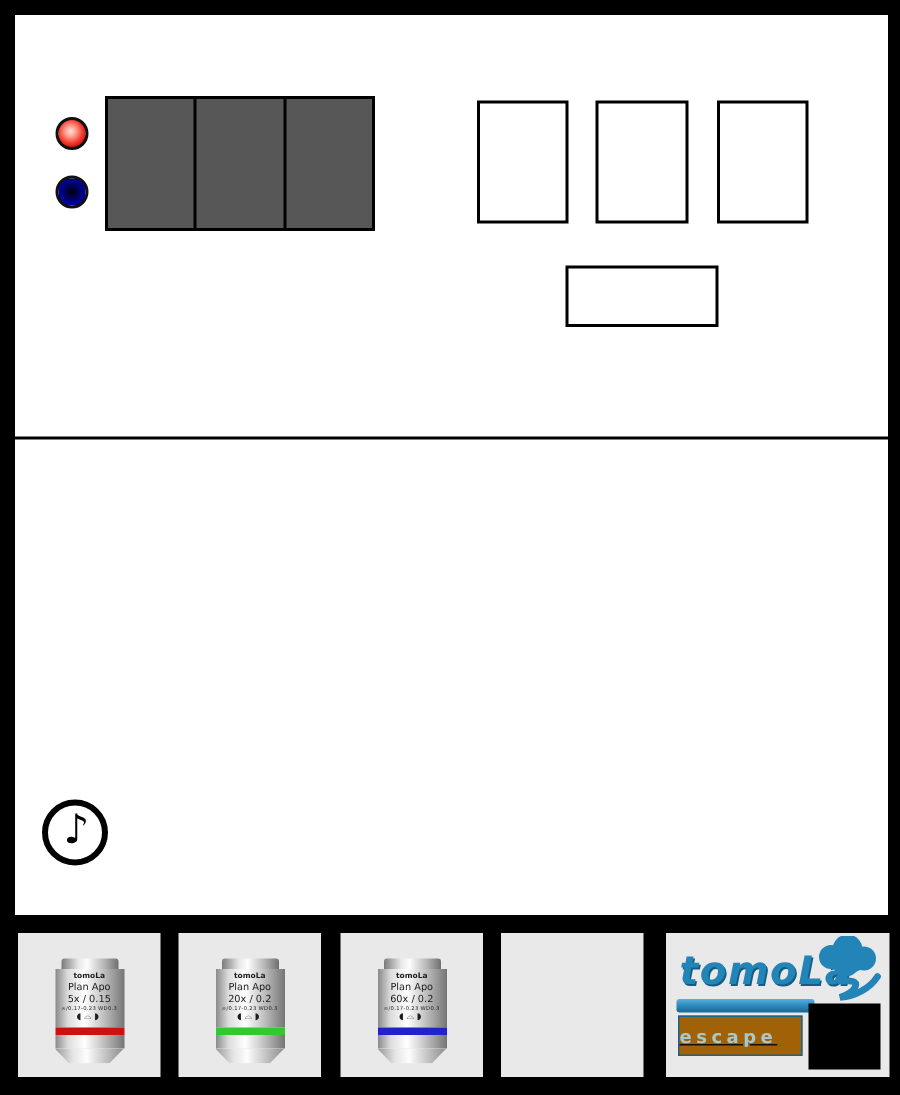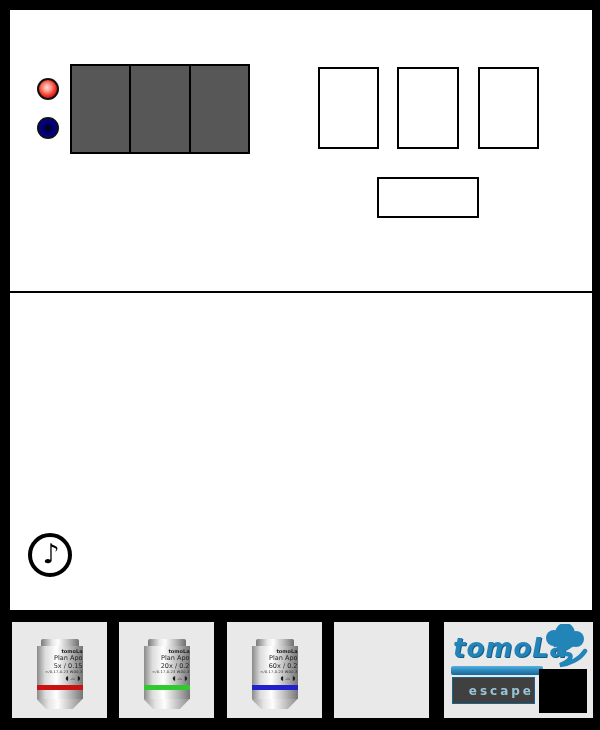--- a/index.html
+++ b/index.html
@@ -40,41 +40,41 @@
   .tray-1{left:12px;width:95px;}
   .tray-2{left:119px;width:95px;}
   .tray-3{left:227px;width:95px;}
   .tray-4{left:334px;width:95px;}
   .tray-5{left:444px;width:149px;}
 
   
   .objective{position:absolute;left:50%;top:17px;transform:translateX(-50%);width:46px;}
   .obj-cap{width:38px;height:7px;margin:0 auto;border-radius:2px 2px 0 0;
     background:linear-gradient(90deg,#7a7a7a,#e8e8e8 30%,#fdfdfd 45%,#b5b5b5 75%,#6f6f6f);}
-  .obj-body{width:46px;height:39px;text-align:right;color:#1c1c1c;
+  .obj-body{width:46px;height:39px;text-align:center;color:#1c1c1c;
     background:linear-gradient(90deg,#8a8a8a 0%,#dcdcdc 18%,#ffffff 42%,#d2d2d2 62%,#9a9a9a 85%,#757575 100%);}
   .obj-brand{font-size:5px;line-height:6px;font-weight:bold;padding-top:2px;}
   .obj-series{font-size:6.5px;line-height:8px;}
   .obj-mag{font-size:6.5px;line-height:8px;}
   .obj-spec{font-size:3.5px;line-height:4px;letter-spacing:.2px;}
   .obj-symbols{font-size:6px;line-height:7px;letter-spacing:2px;}
   .obj-band{width:46px;height:5px;}
   .obj-lower{width:46px;height:9px;
     background:linear-gradient(90deg,#8a8a8a 0%,#dcdcdc 18%,#ffffff 42%,#d2d2d2 62%,#9a9a9a 85%,#757575 100%);}
   .obj-taper{width:46px;height:10px;clip-path:polygon(0 0,100% 0,79% 100%,21% 100%);
     background:linear-gradient(90deg,#9a9a9a 0%,#e4e4e4 25%,#fdfdfd 45%,#c8c8c8 70%,#8a8a8a 100%);}
 
   
   .logo-brand{position:absolute;left:9px;top:12px;font-size:26px;line-height:28px;font-weight:bold;
     font-style:italic;color:#2384b8;text-shadow:1px 1px 0 #135d85;letter-spacing:1px;}
   .logo-bar{position:absolute;left:7px;top:44px;width:92px;height:9px;border-radius:2px;
     background:linear-gradient(180deg,#5ab1dc 0%,#2d8cc0 45%,#1a6694 100%);}
   .logo-tree{position:absolute;left:96px;top:2px;width:48px;height:50px;}
-  .escape-btn{position:absolute;left:8px;top:55px;width:81px;height:25px;background:#404040;
-    border:1px solid #18638f;display:flex;align-items:center;justify-content:flex-end;}
+  .escape-btn{position:absolute;left:8px;top:55px;width:81px;height:25px;background:#a16207;
+    border:1px solid #18638f;display:flex;align-items:center;justify-content:flex-start;text-decoration:underline;}
   .escape-btn span{color:#a9dcef;font-size:12px;font-weight:bold;letter-spacing:3px;opacity:.85;}
   .black-square{position:absolute;left:95px;top:47px;width:48px;height:44px;background:#000;z-index:5;}
 </style>
 </head>
 <body>
 
 <div class="screen">
 
   <div class="panel-white">
     <div class="led led-red"></div>

